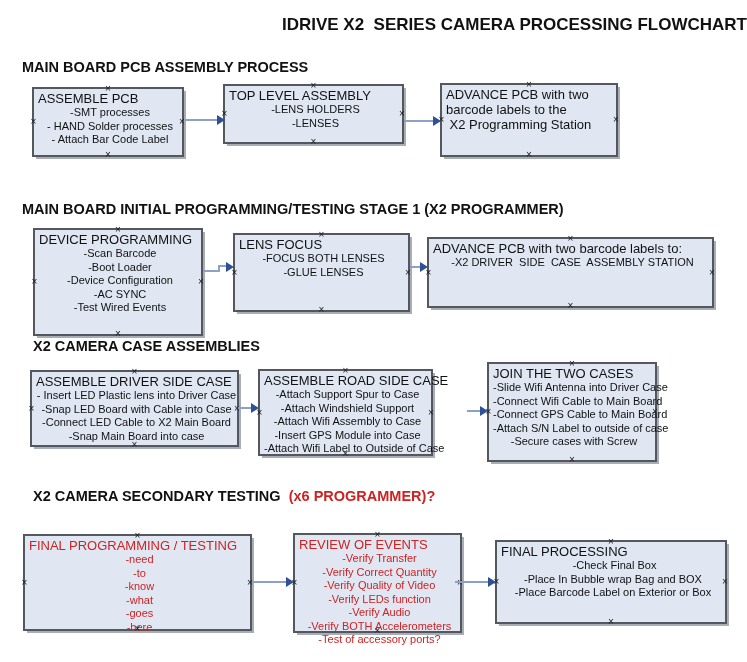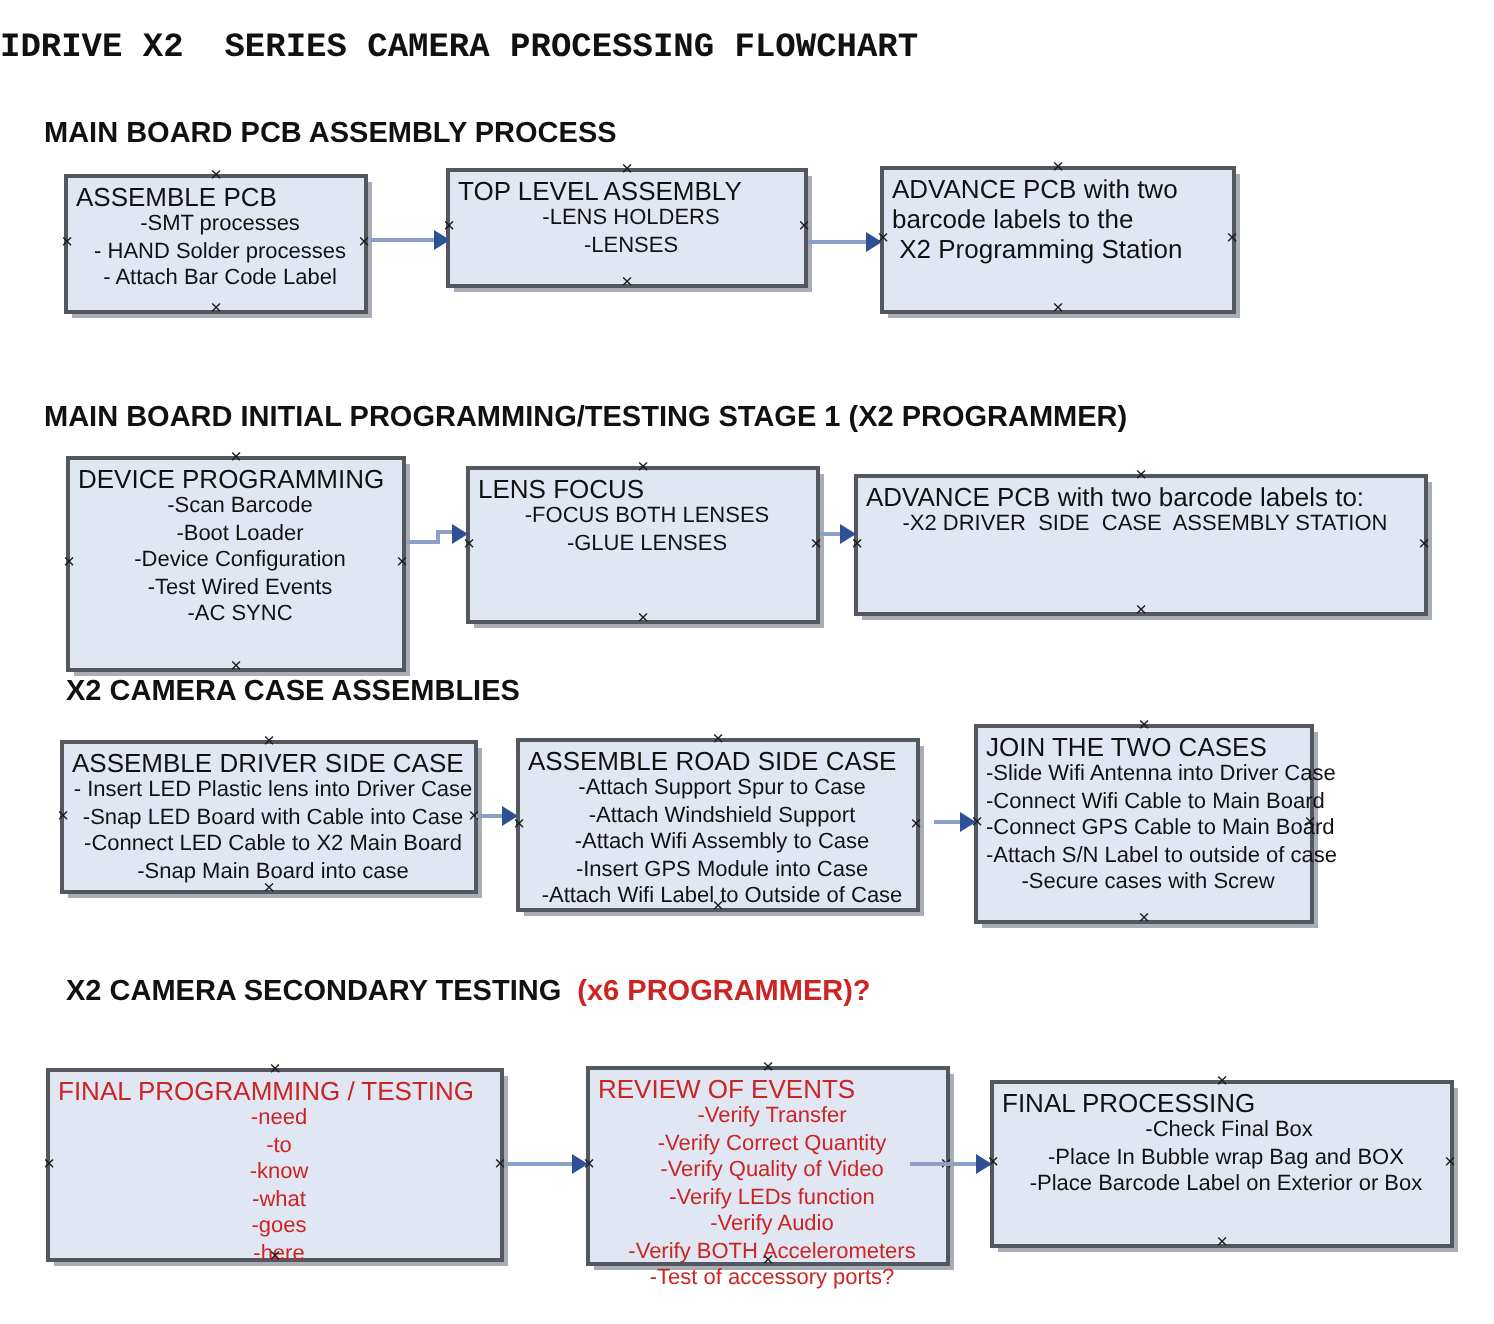--- a/index.html
+++ b/index.html
@@ -5,22 +5,22 @@
   html,body { margin:0; padding:0; background:#fff; }
   #canvas {
     position:relative; width:747px; height:662px;
     background:var(--background,#fff);
     font-family:"Liberation Sans","DejaVu Sans",sans-serif;
     color:var(--text,#111);
     overflow:hidden;
   }
   .main-title {
     position:absolute; left:0; right:0; top:15px;
-    text-align:left; font-size:17px; font-weight:bold;
-    white-space:pre; color:var(--text);font-family:Liberation Mono, monospace;
+    text-align:right; font-size:17px; font-weight:bold;
+    white-space:pre; color:var(--text);
   }
   .heading {
     position:absolute; font-size:14.5px; font-weight:bold;
     white-space:pre; color:var(--text);
   }
   .heading .red-part { color:var(--red-accent); }
   .box {
     position:absolute; box-sizing:border-box;
     background:var(--box-fill);
     border:2px solid var(--box-border);
@@ -105,22 +105,22 @@
       <i class="head"></i>
     </div>
 
   <div class="heading" style="left:22px;top:201px">MAIN BOARD INITIAL PROGRAMMING/TESTING STAGE 1 (X2 PROGRAMMER)</div>
 
   <div class="box" style="left:33px;top:228px;width:170px;height:108px">
     <div class="box-title">DEVICE PROGRAMMING</div>
     <div class="item">-Scan Barcode</div>
     <div class="item">-Boot Loader</div>
     <div class="item">-Device Configuration</div>
+    <div class="item">-AC SYNC</div>
     <div class="item">-Test Wired Events</div>
-    <div class="item">-AC SYNC</div>
   <span class="handle hd-t">×</span>
       <span class="handle hd-b">×</span>
       <span class="handle hd-l">×</span>
       <span class="handle hd-r">×</span>
     </div>
 
   <div class="box" style="left:233px;top:233px;width:177px;height:79px">
     <div class="box-title">LENS FOCUS</div>
     <div class="item">-FOCUS BOTH LENSES</div>
     <div class="item">-GLUE LENSES</div>
@@ -157,21 +157,21 @@
     <div class="item">- Insert LED Plastic lens into Driver Case</div>
     <div class="item">-Snap LED Board with Cable into Case</div>
     <div class="item">-Connect LED Cable to X2 Main Board</div>
     <div class="item">-Snap Main Board into case</div>
   <span class="handle hd-t">×</span>
       <span class="handle hd-b">×</span>
       <span class="handle hd-l">×</span>
       <span class="handle hd-r">×</span>
     </div>
 
-  <div class="box" style="left:258px;top:369px;width:202px;height:87px">
+  <div class="box" style="left:258px;top:369px;width:175px;height:87px">
     <div class="box-title">ASSEMBLE ROAD SIDE CASE</div>
     <div class="item">-Attach Support Spur to Case</div>
     <div class="item">-Attach Windshield Support</div>
     <div class="item">-Attach Wifi Assembly to Case</div>
     <div class="item">-Insert GPS Module into Case</div>
     <div class="item">-Attach Wifi Label to Outside of Case</div>
   <span class="handle hd-t">×</span>
       <span class="handle hd-b">×</span>
       <span class="handle hd-l">×</span>
       <span class="handle hd-r">×</span>
@@ -208,21 +208,21 @@
     <div class="item">-know</div>
     <div class="item">-what</div>
     <div class="item">-goes</div>
     <div class="item">-here</div>
   <span class="handle hd-t">×</span>
       <span class="handle hd-b">×</span>
       <span class="handle hd-l">×</span>
       <span class="handle hd-r">×</span>
     </div>
 
-  <div class="box accent-red" style="left:293px;top:533px;width:182px;height:100px">
+  <div class="box accent-red" style="left:293px;top:533px;width:169px;height:100px">
     <div class="box-title">REVIEW OF EVENTS</div>
     <div class="item">-Verify Transfer</div>
     <div class="item">-Verify Correct Quantity</div>
     <div class="item">-Verify Quality of Video</div>
     <div class="item">-Verify LEDs function</div>
     <div class="item">-Verify Audio</div>
     <div class="item">-Verify BOTH Accelerometers</div>
     <div class="item">-Test of accessory ports?</div>
   <span class="handle hd-t">×</span>
       <span class="handle hd-b">×</span>

